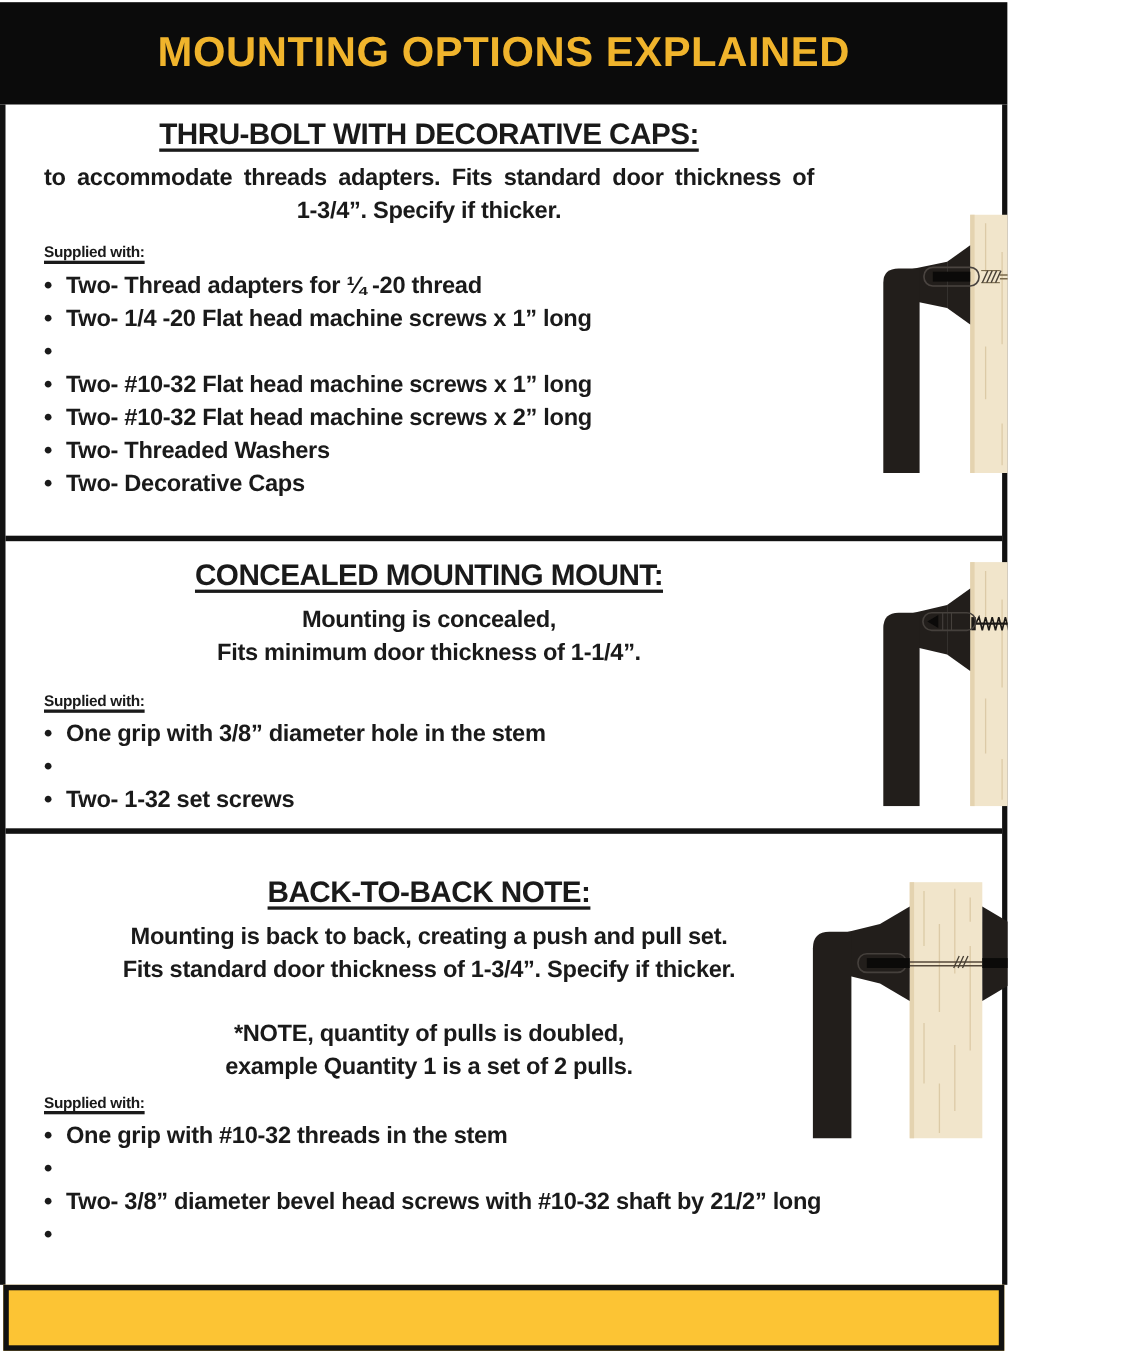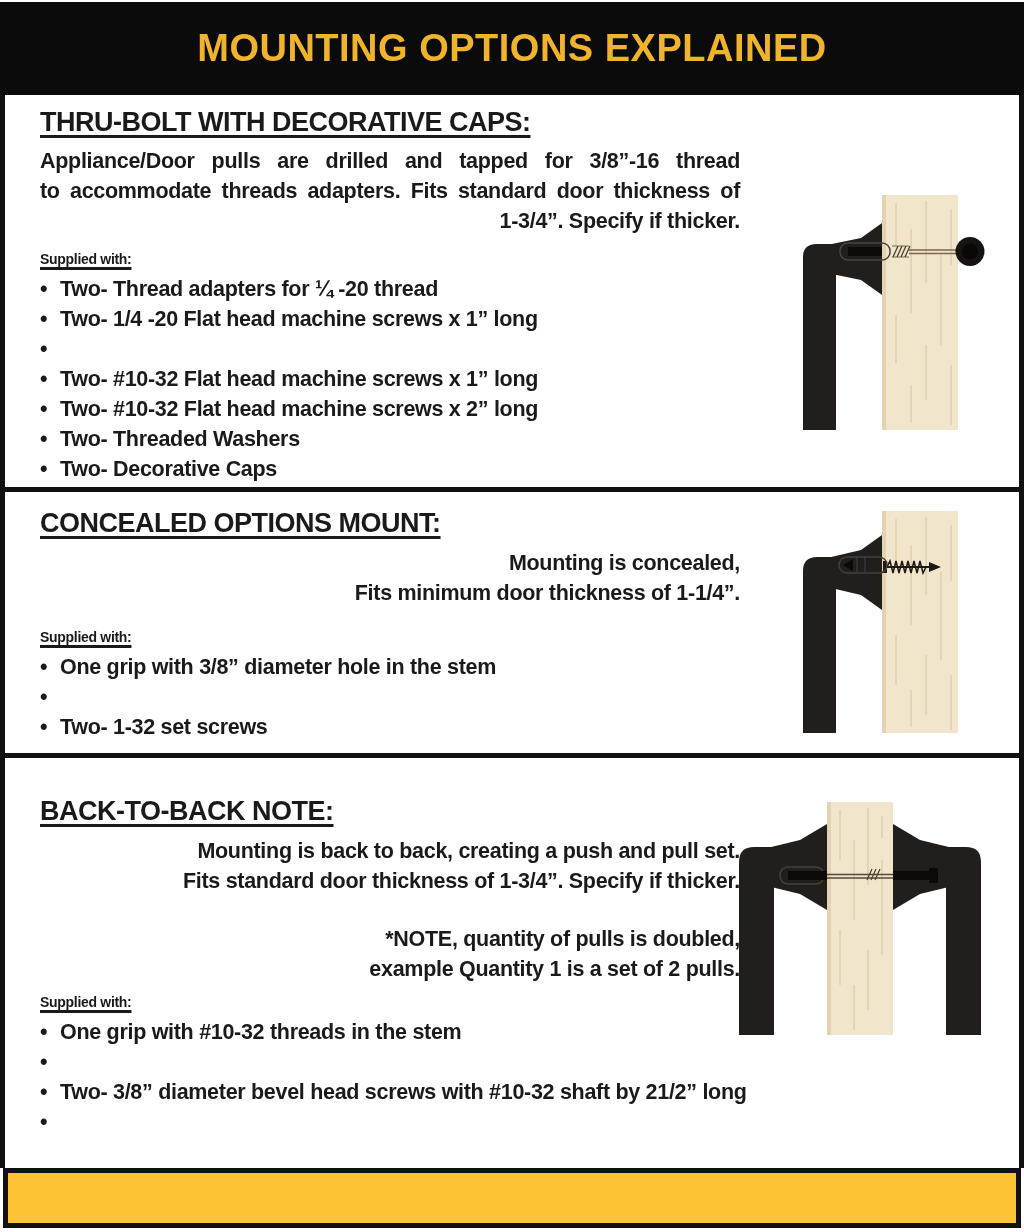--- a/index.html
+++ b/index.html
@@ -1,17 +1,17 @@
 <!DOCTYPE html>
 <html style="--header-bg: #0b0b0b; --border-ink: #111111; --title-gold: #f0b42c; --bar-yellow: #fcc434; --ink: #1a1a1a; --wood: #f1e5cb; --wood-edge: #e4d3b0; --wood-grain: #d8c49e; --handle: #221e1b; --hardware: #0b0a09; --bolt-line: #7a6a4c;"><head>
 <meta charset="utf-8">
 <style>
   html,body { margin:0; padding:0; background:#ffffff; }
   .page {
-    width:1024px; height:1232px;
+    width:916px; height:1232px;
     position:relative;
     box-sizing:border-box;
     background:#ffffff;
     padding-top:2px;
     font-family:"Liberation Sans","DejaVu Sans",sans-serif;
     color:var(--ink,#1a1a1a);
     overflow:hidden;
   }
   .title-bar {
     height:93px;
@@ -30,37 +30,38 @@
   }
   .sec { position:relative; box-sizing:border-box; }
   .sec1 { height:397px; border-bottom:5px solid var(--border-ink,#111); }
   .sec2 { height:266px; border-bottom:5px solid var(--border-ink,#111); }
   .sec3 { height:410px; }
 
   .sec-heading {
     margin:0 0 0 35px; width:700px;
     font-size:27px; font-weight:700; letter-spacing:-0.5px;
     line-height:34px;
+    text-align:center;
     text-decoration:underline;
     text-decoration-thickness:2.5px;
     text-underline-offset:4px;
   }
   .sec1 .sec-heading { padding-top:10px; }
   .sec2 .sec-heading { padding-top:14px; }
   .sec3 .sec-heading { padding-top:36px; }
 
   .para, .note {
     width:700px; margin:7px 0 0 35px;
     font-size:21.5px; font-weight:700; letter-spacing:-0.3px;
     line-height:30px;
   }
   .sec2 .para, .sec3 .para { margin-top:8px; }
   .note { margin-top:28px; }
   .jline { text-align:justify; text-align-last:justify; }
-  .cline { text-align:right; }
+  .cline { text-align:center; }
 
   .supplied {
     margin:8px 0 0 35px;
     font-size:14px; font-weight:700; letter-spacing:-0.3px;
     line-height:30px;
     text-decoration:underline;
     text-decoration-thickness:2.5px;
     text-underline-offset:3px;
   }
   .sec2 .supplied { margin-top:14px; }
@@ -94,21 +95,20 @@
 
   <header class="title-bar">
     <h1>MOUNTING OPTIONS EXPLAINED</h1>
   </header>
 
   <div class="content">
 
     <section class="sec sec1">
       <h2 class="sec-heading">THRU-BOLT WITH DECORATIVE CAPS:</h2>
       <div class="para">
-        <div class="jline">Appliance/Door pulls are drilled and tapped for 3/8”-16 thread</div>
         <div class="jline">to accommodate threads adapters. Fits standard door thickness of</div>
         <div class="cline">1-3/4”. Specify if thicker.</div>
       </div>
       <h3 class="supplied">Supplied with:</h3>
       <ul class="bullets">
 
           <li class="bullet">
             <span class="dot">•</span>
             <span class="btxt">Two- Thread adapters for ¼ -20 thread</span>
           </li>
@@ -175,21 +175,21 @@
           </g>
           <g>
             <rect x="45" y="48" width="50" height="17" rx="8" fill="none" stroke="#4a4440" stroke-width="1.5"></rect>
             <rect x="53" y="52" width="34" height="9" fill="var(--hardware,#0b0a09)"></rect>
           </g>
         </svg>
       </div>
     </section>
 
     <section class="sec sec2">
-      <h2 class="sec-heading">CONCEALED OPTIONS MOUNT:</h2>
+      <h2 class="sec-heading">CONCEALED MOUNTING MOUNT:</h2>
       <div class="para">
         <div class="cline">Mounting is concealed,</div>
         <div class="cline">Fits minimum door thickness of 1-1/4”.</div>
       </div>
       <h3 class="supplied">Supplied with:</h3>
       <ul class="bullets">
 
           <li class="bullet">
             <span class="dot">•</span>
             <span class="btxt">One grip with 3/8” diameter hole in the stem</span>

